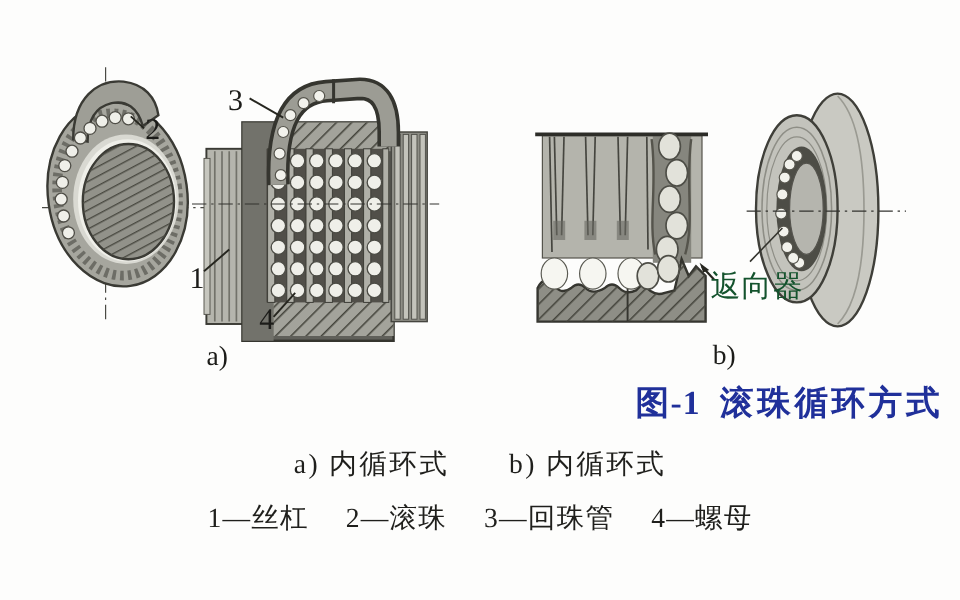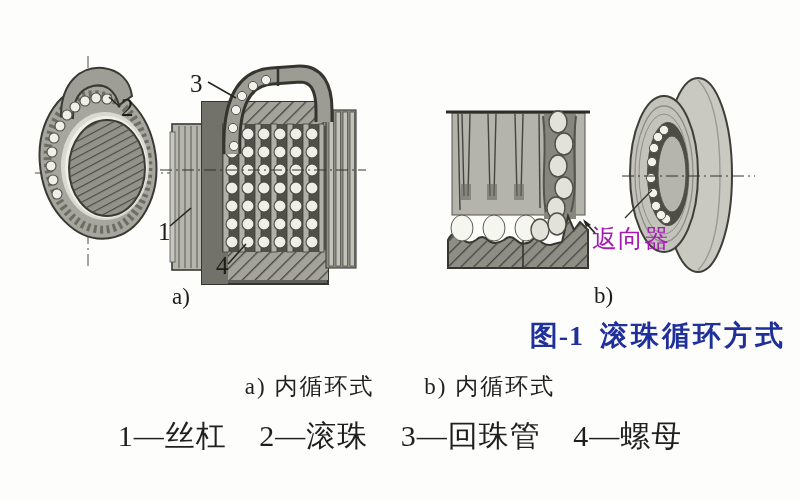--- a/index.html
+++ b/index.html
@@ -1,29 +1,29 @@
 <!DOCTYPE html>
 <html><head>
 <meta charset="utf-8">
 <style>
   html,body{margin:0;padding:0;background:#ffffff;}
   .page{position:relative;width:800px;height:500px;background:#fdfdfc;overflow:hidden;
         font-family:"Liberation Serif","DejaVu Serif",serif;color:#1f1f1c;}
   .abs{position:absolute;}
   svg text{font-family:"Liberation Serif","DejaVu Serif",serif;}
   .panel-label{font-size:23px;color:#1c1c19;}
-  .deflector-label{font-size:25px;color:#a21caf;letter-spacing:1px;}
+  .deflector-label{font-size:25px;color:#14532d;letter-spacing:1px;}
   .fig-caption{top:317px;left:0;width:786px;text-align:right;
                font-size:28px;font-weight:bold;color:#20309a;letter-spacing:3px;}
   .fig-caption .fig-no{margin-right:16px;letter-spacing:1px;}
   .fig-subcaption{top:371px;left:0;width:800px;text-align:center;
                   font-size:23px;color:#1f1f1c;letter-spacing:2px;}
   .fig-subcaption span + span{margin-left:42px;}
   .fig-legend{top:416px;left:0;width:800px;text-align:center;
-              font-size:30px;color:#1f1f1c;letter-spacing:1px;}
+              font-size:23px;color:#1f1f1c;letter-spacing:1px;}
   .fig-legend span + span{margin-left:24px;}
 </style>
 </head>
 <body>
 
 <div class="page">
 
   <svg class="abs" style="left:35px;top:52px" width="160" height="220" viewBox="0 0 160 220">
     <defs>
       <pattern id="hatch45" width="9" height="9" patternUnits="userSpaceOnUse" patternTransform="rotate(45)">

